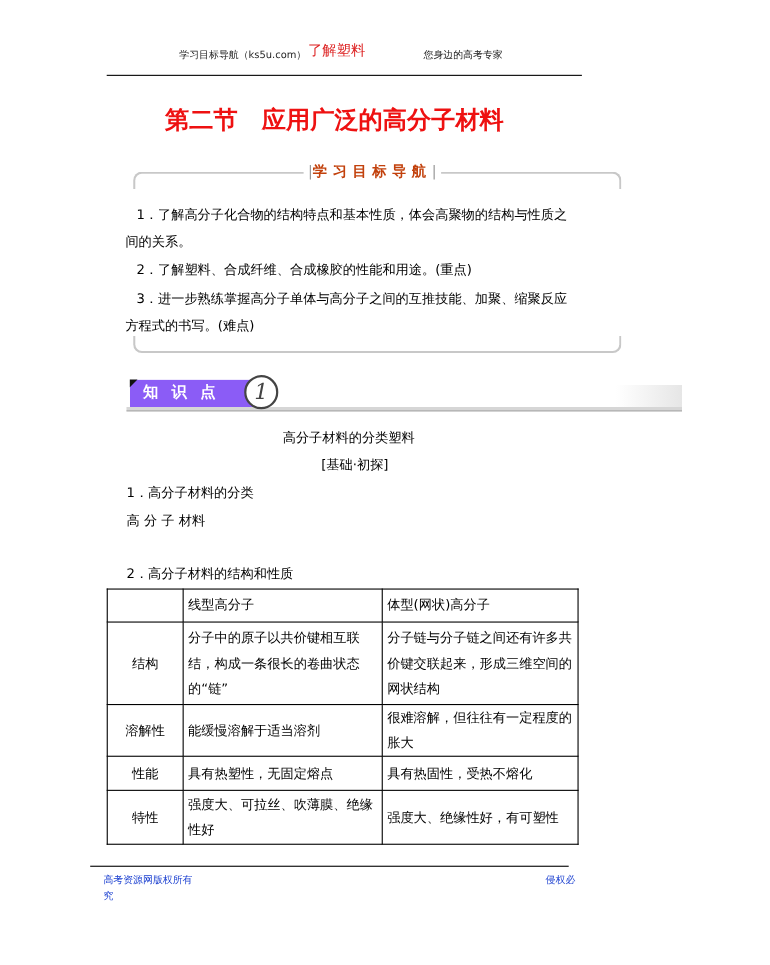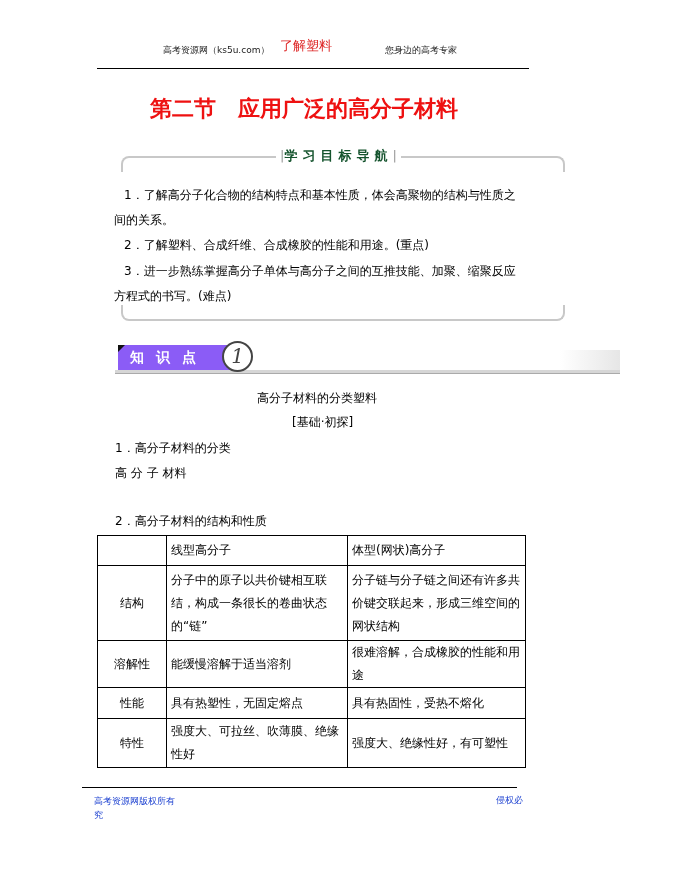--- a/index.html
+++ b/index.html
@@ -12,21 +12,21 @@
   .hdr-logo { left: 280px; top: 37px; font-size: 13px; color: #d22; font-family: "DejaVu Serif", serif; }
   .hdr-right { left: 385px; top: 44px; font-size: 9px; color: #222; }
   .hdr-rule { left: 97px; top: 68px; width: 432px; height: 0; border-top: 1.5px solid #000; }
 
   
   .title { left: 150px; top: 94px; font-size: 22px; font-weight: bold; color: #ee1111; letter-spacing: 0px; white-space: pre; }
 
   
   .obj-top { left: 121px; top: 156px; width: 440px; height: 14px;
              border: 2px solid #c8c8c8; border-bottom: none; border-radius: 8px 8px 0 0; }
-  .obj-tag { left: 276px; top: 147px; background: #fff; padding: 0 4px; font-size: 13px; font-weight: bold; letter-spacing: 5px; color: #14532d; }
+  .obj-tag { left: 276px; top: 147px; background: #fff; padding: 0 4px; font-size: 13px; font-weight: bold; letter-spacing: 5px; color: #c2410c; }
   .obj-tag::before, .obj-tag::after { content: "|"; color: #999; font-weight: normal; letter-spacing: 0; }
   .obj-bottom { left: 121px; top: 305px; width: 440px; height: 14px;
              border: 2px solid #c8c8c8; border-top: none; border-radius: 0 0 8px 8px; }
   .obj-line { font-size: 12px; line-height: 25px; white-space: nowrap; }
 
   
   .kb-base { left: 115px; top: 370px; width: 505px; height: 3px; background: #d6d6d6; border-bottom: 1px solid #aaa; }
   .kb-tab { left: 118px; top: 345px; width: 112px; height: 25px; background: #8b5cf6;
             color: #fff; font-size: 14px; font-weight: bold; letter-spacing: 12px; line-height: 25px; padding-left: 12px; box-sizing: border-box;
             clip-path: polygon(6px 0, 100% 0, 100% 100%, 0 100%, 0 6px); }
@@ -47,21 +47,21 @@
   table.props tr.head td { height: 29px; text-align: left; }
 
   
   .ftr-rule { left: 82px; top: 787px; width: 435px; height: 0; border-top: 1.5px solid #000; }
   .ftr-left { left: 94px; top: 794px; font-size: 9px; color: #1a3fd0; line-height: 14px; }
   .ftr-right { left: 496px; top: 794px; font-size: 9px; color: #1a3fd0; }
 </style>
 </head>
 <body>
 
-<div class="abs hdr-left">高考资源网（ks5u.com）</div>
+<div class="abs hdr-left">学习目标导航（ks5u.com）</div>
 <div class="abs hdr-logo">了解塑料</div>
 <div class="abs hdr-right">您身边的高考专家</div>
 <div class="abs hdr-rule"></div>
 
 <div class="abs title">第二节　应用广泛的高分子材料</div>
 
 <div class="abs obj-top"></div>
 <div class="abs obj-tag"><span>学习目标导航</span></div>
 <div class="abs obj-line" style="left:124px; top:183px;">1．了解高分子化合物的结构特点和基本性质，体会高聚物的结构与性质之</div>
 <div class="abs obj-line" style="left:114px; top:208px;">间的关系。</div>
@@ -90,21 +90,21 @@
     <td class="c2">体型(网状)高分子</td>
   </tr>
   <tr style="height:75px;">
     <td class="c0">结构</td>
     <td class="c1">分子中的原子以共价键相互联结，构成一条很长的卷曲状态的“链”</td>
     <td class="c2">分子链与分子链之间还有许多共价键交联起来，形成三维空间的网状结构</td>
   </tr>
   <tr style="height:47px;">
     <td class="c0">溶解性</td>
     <td class="c1">能缓慢溶解于适当溶剂</td>
-    <td class="c2">很难溶解，合成橡胶的性能和用途</td>
+    <td class="c2">很难溶解，但往往有一定程度的胀大</td>
   </tr>
   <tr style="height:31px;">
     <td class="c0">性能</td>
     <td class="c1">具有热塑性，无固定熔点</td>
     <td class="c2">具有热固性，受热不熔化</td>
   </tr>
   <tr style="height:49px;">
     <td class="c0">特性</td>
     <td class="c1">强度大、可拉丝、吹薄膜、绝缘性好</td>
     <td class="c2">强度大、绝缘性好，有可塑性</td>

